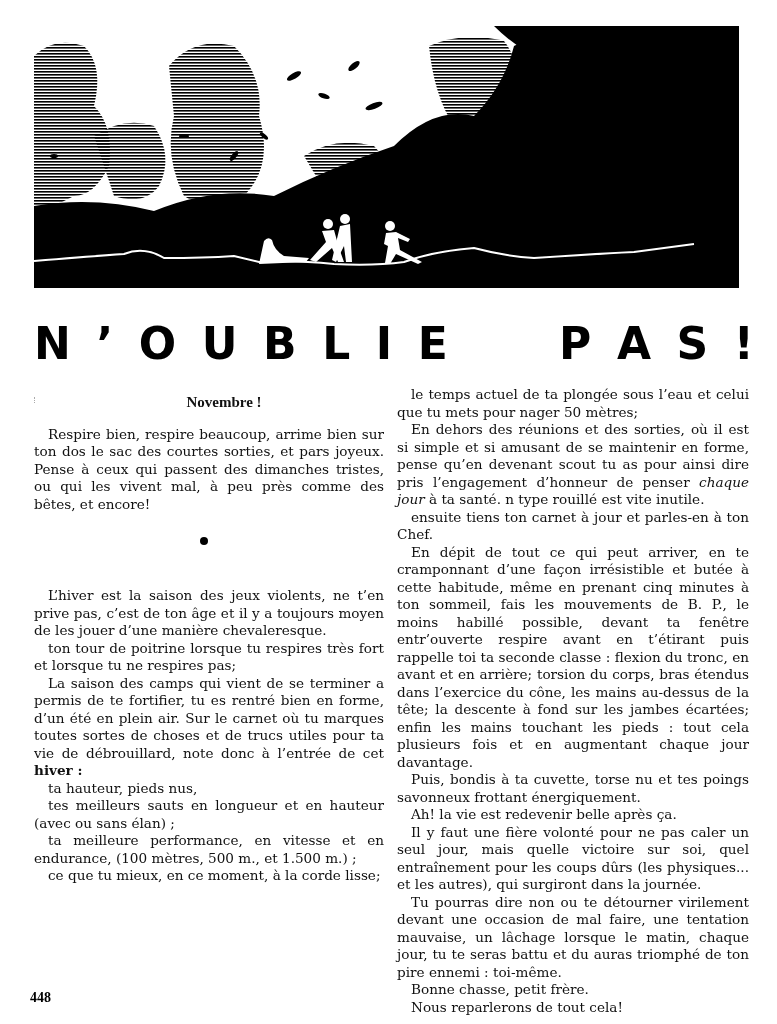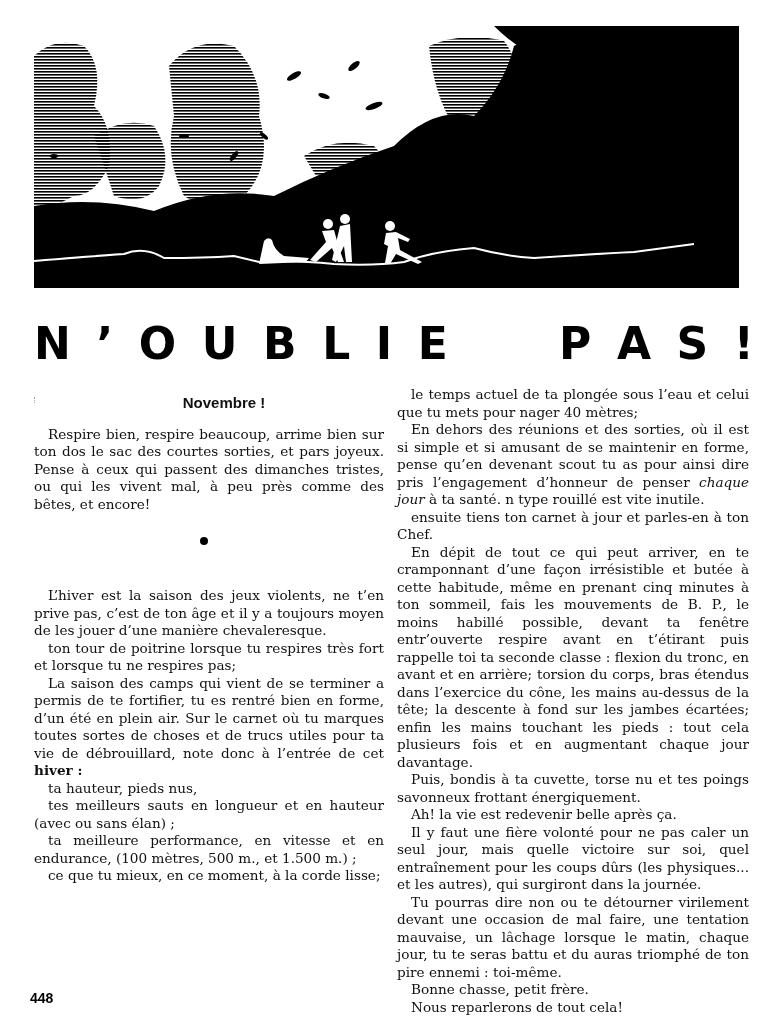--- a/index.html
+++ b/index.html
@@ -9,26 +9,26 @@
     position: absolute; left: 34px; top: 322px; width: 720px;
     font-family: "DejaVu Sans", sans-serif; font-weight: bold; font-size: 44px;
     letter-spacing: 0; color: #000; display: flex; justify-content: space-between; line-height: 1;
   }
   .title span { display: inline-block; }
   .col { position: absolute; top: 384px; width: 350px;
     font-family: "DejaVu Serif", serif; font-size: 13.6px; line-height: 17.5px; color: #111; }
   .col-left { left: 34px; }
   .col-right { left: 397px; top: 386px; width: 352px; }
   .col p { margin: 0; text-align: justify; text-indent: 14px; }
-  .subhead { font-family: Liberation Sans, sans-serif; font-weight: bold; font-size: 15px;
+  .subhead { font-family: Liberation Serif, serif; font-weight: bold; font-size: 15px;
     text-align: center; margin: 10px 0 14px 0; padding-left: 30px; }
   .first { text-indent: 28px !important; }
   .bullet { width: 8px; height: 8px; border-radius: 50%; background: #000; margin: 24px auto 42px 166px; }
   .pagenum { position: absolute; left: 30px; top: 990px;
-    font-family: Liberation Sans, sans-serif; font-weight: bold; font-size: 14px; color: #000; }
+    font-family: Liberation Serif, serif; font-weight: bold; font-size: 14px; color: #000; }
   .marks { position: absolute; left: 34px; top: 397px; width: 40px; height: 6px;
     border-left: 1px dotted #aaa; }
   em { font-style: italic; }
 </style>
 </head>
 <body>
 
 <svg class="illus" viewBox="0 0 705 262" preserveAspectRatio="none">
   <defs>
     <pattern id="hatch" width="6" height="3" patternUnits="userSpaceOnUse">
@@ -101,21 +101,21 @@
   <p>ton tour de poitrine lorsque tu respires très fort et lorsque tu ne respires pas;</p>
   <p><span>La saison des camps qui vient de se terminer a permis de te fortifier, tu es rentré bien en forme, d’un été en plein air. Sur le carnet où tu marques toutes sortes de choses et de trucs utiles pour ta vie de débrouillard, note donc à l’entrée de cet</span> <b>hiver :</b></p>
   <p>ta hauteur, pieds nus,</p>
   <p>tes meilleurs sauts en longueur et en hauteur (avec ou sans élan) ;</p>
   <p>ta meilleure performance, en vitesse et en endurance, (100 mètres, 500 m., et 1.500 m.) ;</p>
   <p>ce que tu mieux, en ce moment, à la corde lisse;</p>
 
 </div>
 
 <div class="col col-right">
-  <p>le temps actuel de ta plongée sous l’eau et celui que tu mets pour nager 40 mètres;</p>
+  <p>le temps actuel de ta plongée sous l’eau et celui que tu mets pour nager 50 mètres;</p>
   <p><span>En dehors des réunions et des sorties, où il est si simple et si amusant de se maintenir en forme, pense qu’en devenant scout tu as pour ainsi dire pris l’engagement d’honneur de penser</span> <em>chaque jour</em><span> à ta santé. n type rouillé est vite inutile.</span></p>
   <p>ensuite tiens ton carnet à jour et parles-en à ton Chef.</p>
   <p>En dépit de tout ce qui peut arriver, en te cramponnant d’une façon irrésistible et butée à cette habitude, même en prenant cinq minutes à ton sommeil, fais les mouvements de B. P., le moins habillé possible, devant ta fenêtre entr’ouverte respire avant en t’étirant puis rappelle toi ta seconde classe : flexion du tronc, en avant et en arrière; torsion du corps, bras étendus dans l’exercice du cône, les mains au-dessus de la tête; la descente à fond sur les jambes écartées; enfin les mains touchant les pieds : tout cela plusieurs fois et en augmentant chaque jour davantage.</p>
   <p>Puis, bondis à ta cuvette, torse nu et tes poings savonneux frottant énergiquement.</p>
   <p>Ah! la vie est redevenir belle après ça.</p>
   <p>Il y faut une fière volonté pour ne pas caler un seul jour, mais quelle victoire sur soi, quel entraînement pour les coups dûrs (les physiques... et les autres), qui surgiront dans la journée.</p>
   <p>Tu pourras dire non ou te détourner virilement devant une occasion de mal faire, une tentation mauvaise, un lâchage lorsque le matin, chaque jour, tu te seras battu et du auras triomphé de ton pire ennemi : toi-même.</p>
   <p>Bonne chasse, petit frère.</p>
   <p>Nous reparlerons de tout cela!</p>
 </div>

